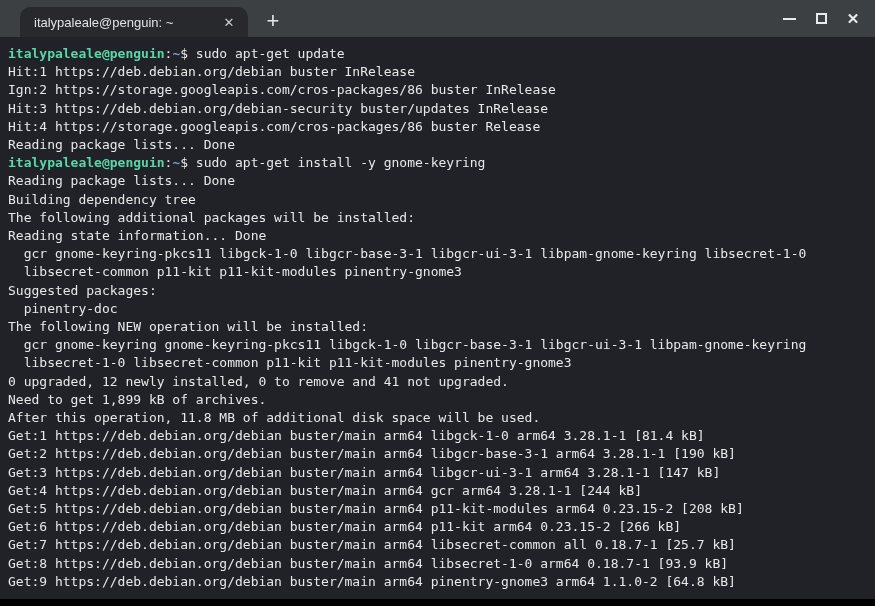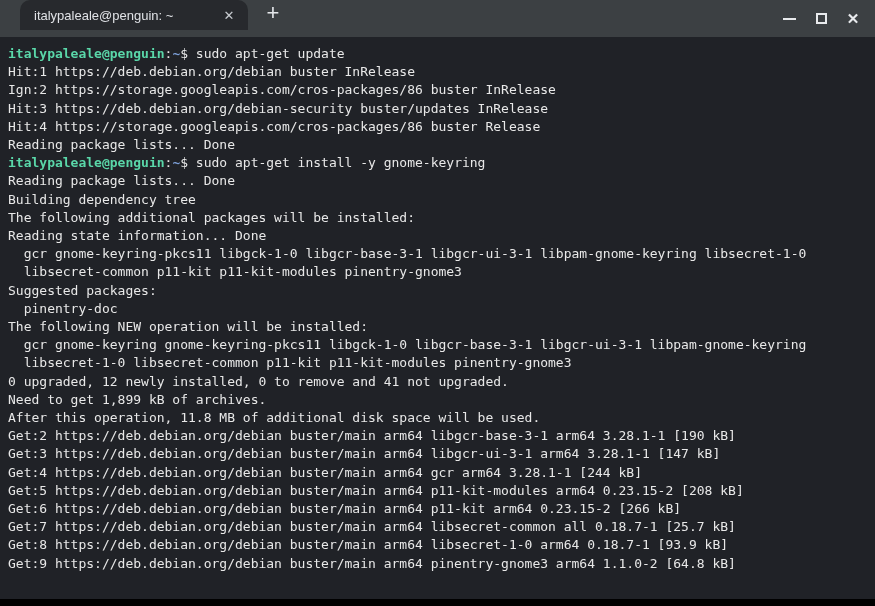--- a/index.html
+++ b/index.html
@@ -10,21 +10,21 @@
     position: relative;
     width: 875px; height: 606px;
     background: #000;
   }
 
   
   .tabbar {
     position: absolute; top: 0; left: 0;
     width: 875px; height: 37px;
     background: var(--tabbar-bg, #3c4043);
-    display: flex; 
+    display: flex; align-items: flex-end;
   }
   .tab {
     position: relative;
     margin-left: 20px;
     width: 228px; height: 30px;
     background: var(--tab-bg, #27292d);
     border-radius: 10px 10px 0 0;
     display: flex; align-items: center;
     padding: 0 10px 0 14px;
   }
@@ -137,20 +137,21 @@
       <div class="term-line">  gcr gnome-keyring-pkcs11 libgck-1-0 libgcr-base-3-1 libgcr-ui-3-1 libpam-gnome-keyring libsecret-1-0</div>
       <div class="term-line">  libsecret-common p11-kit p11-kit-modules pinentry-gnome3</div>
       <div class="term-line">Suggested packages:</div>
       <div class="term-line">  pinentry-doc</div>
       <div class="term-line">The following NEW operation will be installed:</div>
       <div class="term-line">  gcr gnome-keyring gnome-keyring-pkcs11 libgck-1-0 libgcr-base-3-1 libgcr-ui-3-1 libpam-gnome-keyring</div>
       <div class="term-line">  libsecret-1-0 libsecret-common p11-kit p11-kit-modules pinentry-gnome3</div>
       <div class="term-line">0 upgraded, 12 newly installed, 0 to remove and 41 not upgraded.</div>
       <div class="term-line">Need to get 1,899 kB of archives.</div>
       <div class="term-line">After this operation, 11.8 MB of additional disk space will be used.</div>
+      <div class="term-line">Get:1 https://deb.debian.org/debian buster/main arm64 libgck-1-0 arm64 3.28.1-1 [81.4 kB]</div>
       <div class="term-line">Get:2 https://deb.debian.org/debian buster/main arm64 libgcr-base-3-1 arm64 3.28.1-1 [190 kB]</div>
       <div class="term-line">Get:3 https://deb.debian.org/debian buster/main arm64 libgcr-ui-3-1 arm64 3.28.1-1 [147 kB]</div>
       <div class="term-line">Get:4 https://deb.debian.org/debian buster/main arm64 gcr arm64 3.28.1-1 [244 kB]</div>
       <div class="term-line">Get:5 https://deb.debian.org/debian buster/main arm64 p11-kit-modules arm64 0.23.15-2 [208 kB]</div>
       <div class="term-line">Get:6 https://deb.debian.org/debian buster/main arm64 p11-kit arm64 0.23.15-2 [266 kB]</div>
       <div class="term-line">Get:7 https://deb.debian.org/debian buster/main arm64 libsecret-common all 0.18.7-1 [25.7 kB]</div>
       <div class="term-line">Get:8 https://deb.debian.org/debian buster/main arm64 libsecret-1-0 arm64 0.18.7-1 [93.9 kB]</div>
       <div class="term-line">Get:9 https://deb.debian.org/debian buster/main arm64 pinentry-gnome3 arm64 1.1.0-2 [64.8 kB]</div>
     </div>
 

